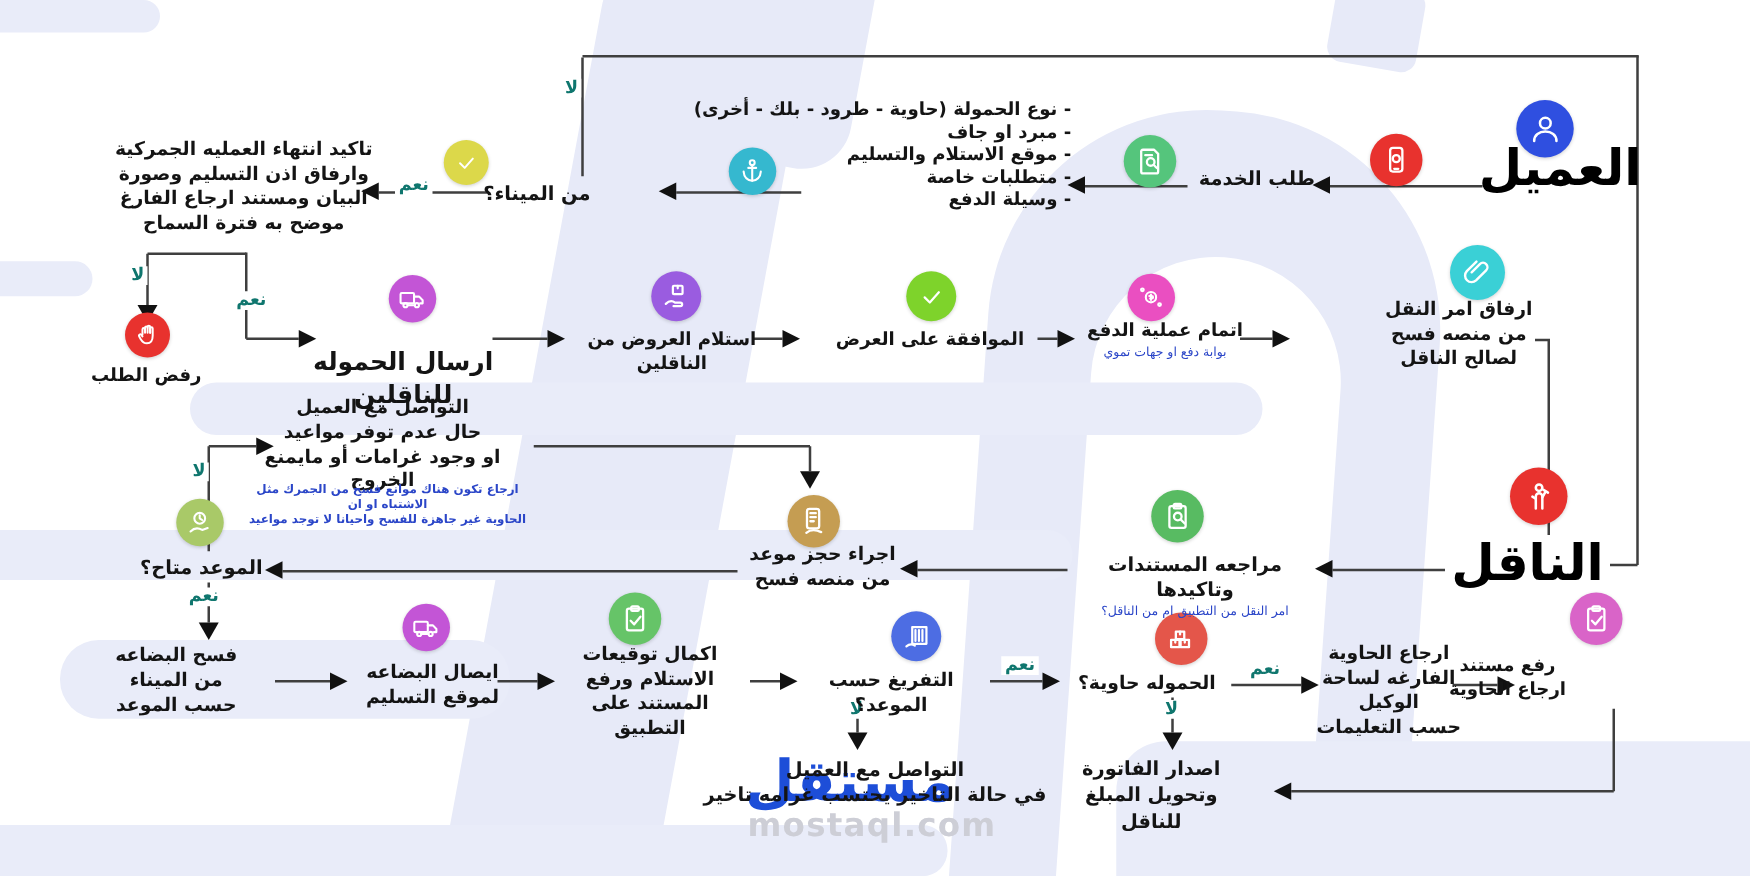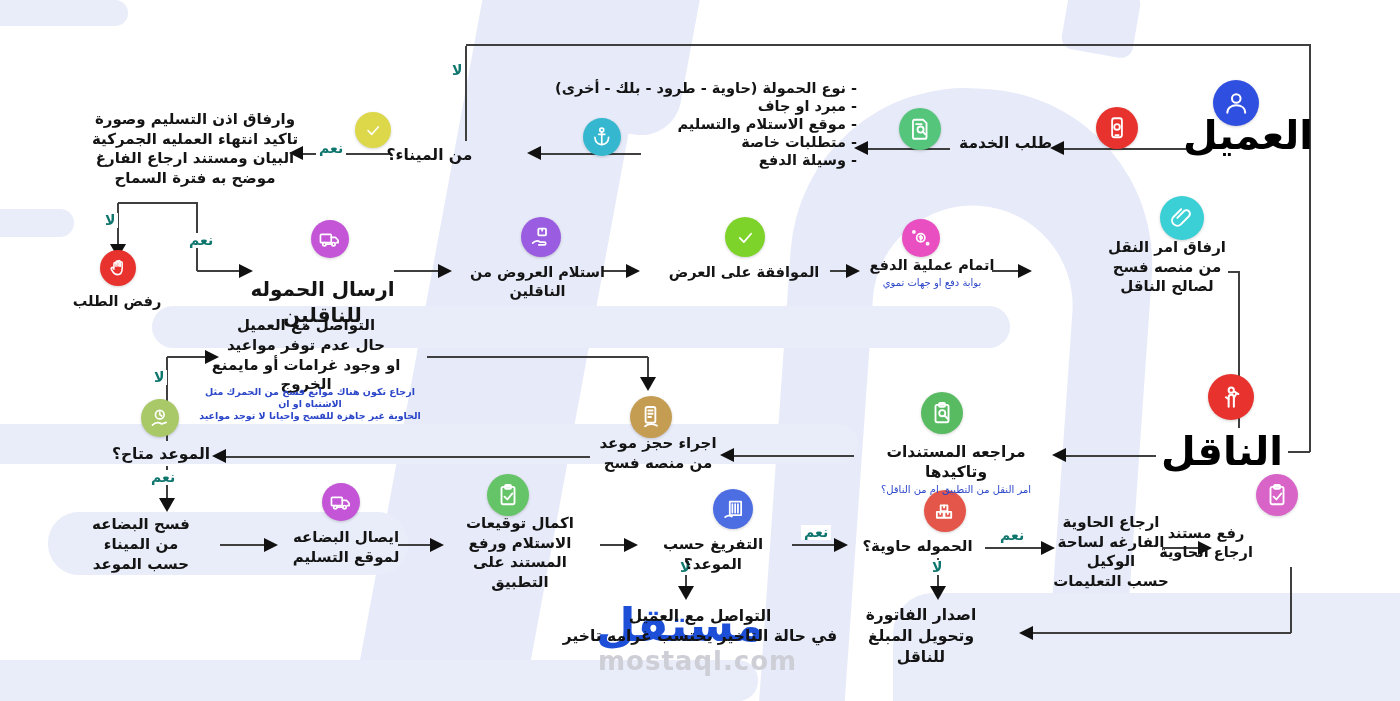--- a/index.html
+++ b/index.html
@@ -297,22 +297,22 @@
     <div>- موقع الاستلام والتسليم</div>
     <div>- متطلبات خاصة</div>
     <div>- وسيلة الدفع</div>
   </div>
 
   <div class="node" style="left:372px;top:145px;width:115px;font-size:15.5px;">
     <div>من الميناء؟</div>
   </div>
 
   <div class="node" style="left:82px;top:110px;width:226px;">
+    <div>تاكيد انتهاء العمليه الجمركية</div>
     <div>وارفاق اذن التسليم وصورة</div>
-    <div>تاكيد انتهاء العمليه الجمركية</div>
     <div>البيان ومستند ارجاع الفارغ</div>
     <div>موضح به فترة السماح</div>
   </div>
 
   <div class="node" style="left:64px;top:292px;width:106px;font-size:14.5px;">
     <div>رفض الطلب</div>
   </div>
 
   <div class="node" style="left:245px;top:276px;width:155px;font-size:20px;">
     <div>ارسال الحموله للناقلين</div>

